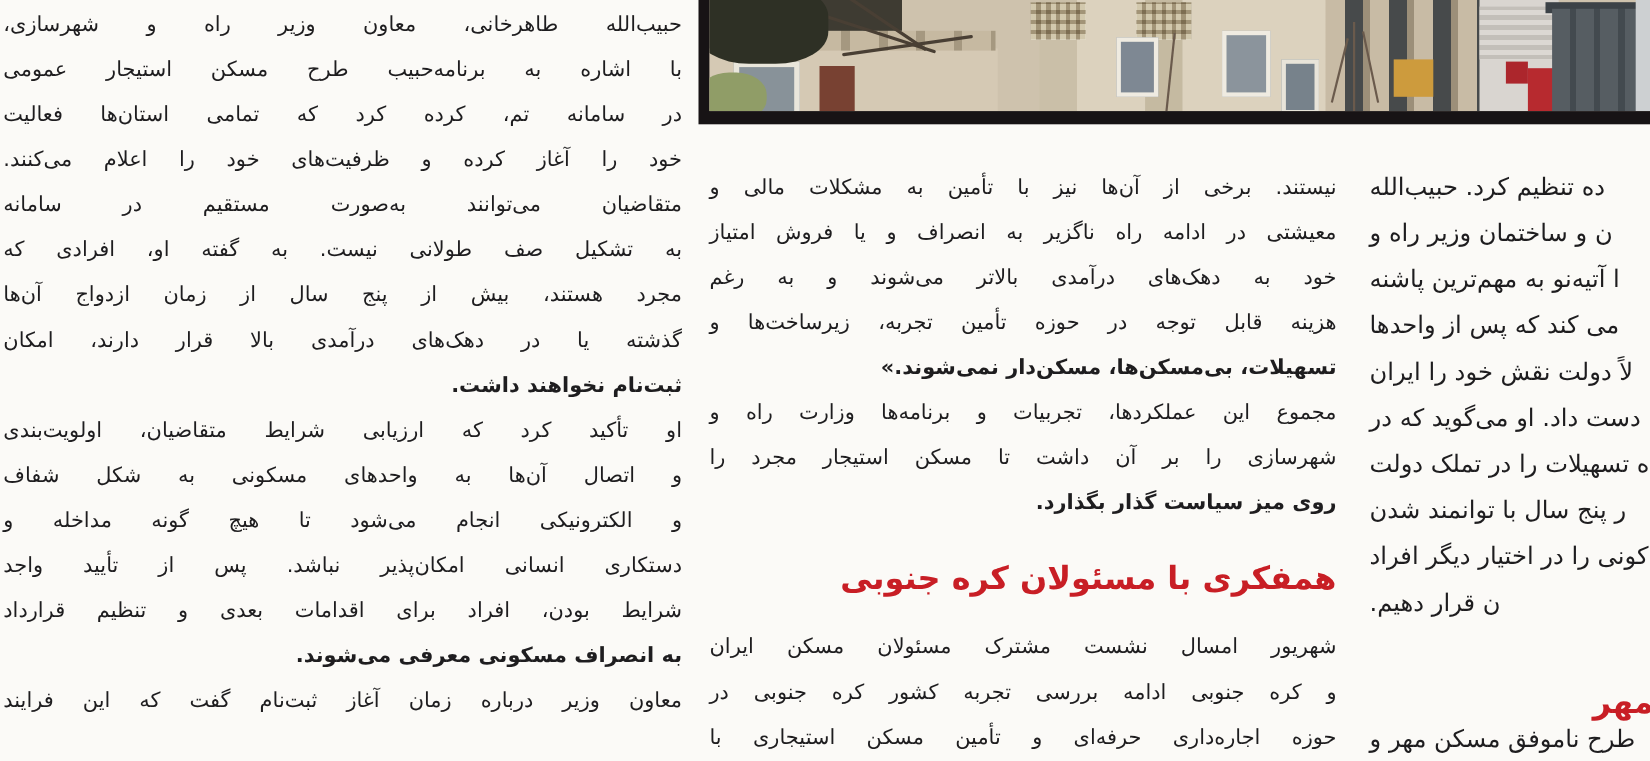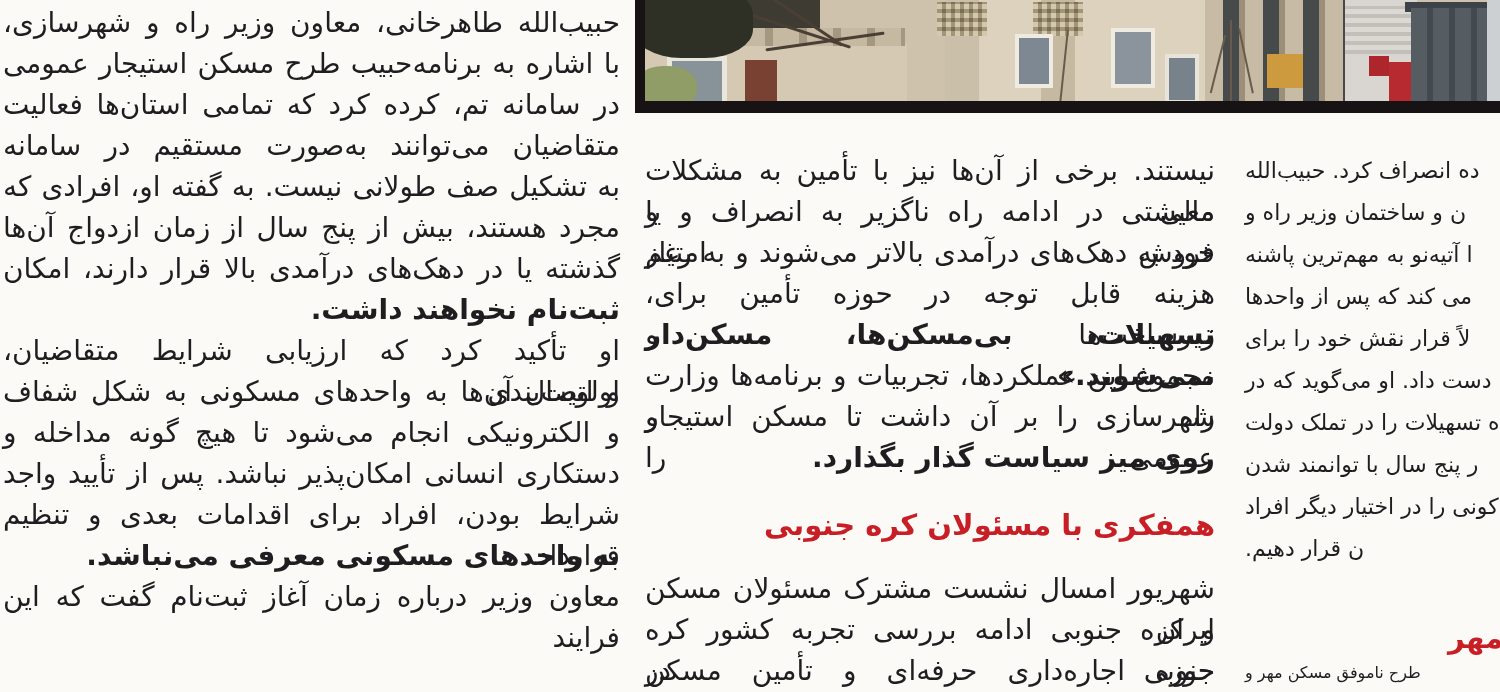--- a/index.html
+++ b/index.html
@@ -6,21 +6,21 @@
   body{
     width:1500px;height:692px;overflow:hidden;position:relative;
     background:#fbfaf7;
     font-family:"DejaVu Sans",sans-serif;
     color:#1e1d1f;
   }
   
   .col{position:absolute;direction:rtl;}
   .col .line{
     direction:rtl;
-    font-size:28px;
+    font-size:19px;
     line-height:41px;
     height:41px;
     white-space:normal;
     text-align:justify;
     text-align-last:justify;
     overflow:visible;
   }
   .col .line.end{text-align-last:right;font-weight:bold;}
   #col-left{left:3px;top:2px;width:617px;}
   #col-middle{left:645px;top:150px;width:570px;}
@@ -35,21 +35,21 @@
     height:42px;line-height:42px;font-size:22px;
     white-space:nowrap;overflow:visible;
   }
   #col-right .frag > span{direction:rtl;unicode-bidi:isolate;display:inline-block;}
   #col-right .heading-frag{
     position:absolute;left:203px;top:468px;
     color:#c81e25;font-weight:bold;font-size:29px;line-height:40px;white-space:nowrap;
   }
   #col-right .bottom-frag{
     position:absolute;left:0;top:503px;
-    font-size:16px;line-height:40px;white-space:nowrap;
+    font-size:22px;line-height:40px;white-space:nowrap;
   }
   
   .photo-frame{
     position:absolute;left:635px;top:0;width:865px;height:113px;
     background:#171315;
   }
   .photo-inner{
     position:absolute;left:10px;top:0;right:0;bottom:12px;
     background:#cfc2ab;overflow:hidden;filter:blur(0.4px) saturate(0.92);
   }
@@ -132,55 +132,56 @@
     <div class="ph branch b3"></div>
     <div class="ph foliage-dark"></div>
     <div class="ph foliage-light"></div>
   </div>
 </div>
 
 <div class="col" id="col-left">
     <div class="line">حبیب‌الله طاهرخانی، معاون وزیر راه و شهرسازی،</div>
     <div class="line">با اشاره به برنامه‌حبیب طرح مسکن استیجار عمومی</div>
     <div class="line">در سامانه تم، کرده کرد که تمامی استان‌ها فعالیت</div>
+    <div class="line">خود را آغاز کرده و ظرفیت‌های خود را اعلام می‌کنند.</div>
     <div class="line">متقاضیان می‌توانند به‌صورت مستقیم در سامانه</div>
     <div class="line">به تشکیل صف طولانی نیست. به گفته او، افرادی که</div>
     <div class="line">مجرد هستند، بیش از پنج سال از زمان ازدواج آن‌ها</div>
     <div class="line">گذشته یا در دهک‌های درآمدی بالا قرار دارند، امکان</div>
     <div class="line end">ثبت‌نام نخواهند داشت.</div>
     <div class="line">او تأکید کرد که ارزیابی شرایط متقاضیان، اولویت‌بندی</div>
     <div class="line">و اتصال آن‌ها به واحدهای مسکونی به شکل شفاف</div>
     <div class="line">و الکترونیکی انجام می‌شود تا هیچ گونه مداخله و</div>
     <div class="line">دستکاری انسانی امکان‌پذیر نباشد. پس از تأیید واجد</div>
     <div class="line">شرایط بودن، افراد برای اقدامات بعدی و تنظیم قرارداد</div>
-    <div class="line end">به واحدهای مسکونی معرفی می‌نباشد.</div>
+    <div class="line end">به انصراف مسکونی معرفی می‌شوند.</div>
     <div class="line">معاون وزیر درباره زمان آغاز ثبت‌نام گفت که این فرایند</div>
   </div>
 
 <div class="col" id="col-middle">
     <div class="line">نیستند. برخی از آن‌ها نیز با تأمین به مشکلات مالی و</div>
     <div class="line">معیشتی در ادامه راه ناگزیر به انصراف و یا فروش امتیاز</div>
     <div class="line">خود به دهک‌های درآمدی بالاتر می‌شوند و به رغم</div>
-    <div class="line">هزینه قابل توجه در حوزه تأمین برای، زیرساخت‌ها و</div>
+    <div class="line">هزینه قابل توجه در حوزه تأمین تجربه، زیرساخت‌ها و</div>
     <div class="line end">تسهیلات، بی‌مسکن‌ها، مسکن‌دار نمی‌شوند.»</div>
     <div class="line">مجموع این عملکردها، تجربیات و برنامه‌ها وزارت راه و</div>
-    <div class="line">شهرسازی را بر آن داشت تا مسکن استیجار عمومی را</div>
+    <div class="line">شهرسازی را بر آن داشت تا مسکن استیجار مجرد را</div>
     <div class="line end">روی میز سیاست گذار بگذارد.</div>
     <div class="heading">همفکری با مسئولان کره جنوبی</div>
     <div class="line">شهریور امسال نشست مشترک مسئولان مسکن ایران</div>
     <div class="line">و کره جنوبی ادامه بررسی تجربه کشور کره جنوبی در</div>
     <div class="line">حوزه اجاره‌داری حرفه‌ای و تأمین مسکن استیجاری با</div>
   </div>
 
 <div class="col" id="col-right">
-  <div class="frag"><span dir="rtl">ده انصراف کرد. حبیب‌الله</span></div>
+  <div class="frag"><span dir="rtl">ده تنظیم کرد. حبیب‌الله</span></div>
     <div class="frag"><span dir="rtl">ن و ساختمان وزیر راه و</span></div>
     <div class="frag"><span dir="rtl">ا آتیه‌نو به مهم‌ترین پاشنه</span></div>
     <div class="frag"><span dir="rtl">می کند که پس از واحدها</span></div>
-    <div class="frag"><span dir="rtl">لاً قرار نقش خود را برای</span></div>
+    <div class="frag"><span dir="rtl">لاً دولت نقش خود را ایران</span></div>
     <div class="frag"><span dir="rtl">دست داد. او می‌گوید که در</span></div>
     <div class="frag"><span dir="rtl">ده تسهیلات را در تملک دولت</span></div>
     <div class="frag"><span dir="rtl">ر پنج سال با توانمند شدن</span></div>
     <div class="frag"><span dir="rtl">کونی را در اختیار دیگر افراد</span></div>
     <div class="frag"><span dir="rtl">ن قرار دهیم.</span></div>
     <div class="heading-frag">مهر</div>
   <div class="bottom-frag">
     <span dir="rtl">طرح ناموفق مسکن مهر و</span>
   </div>
 </div>

